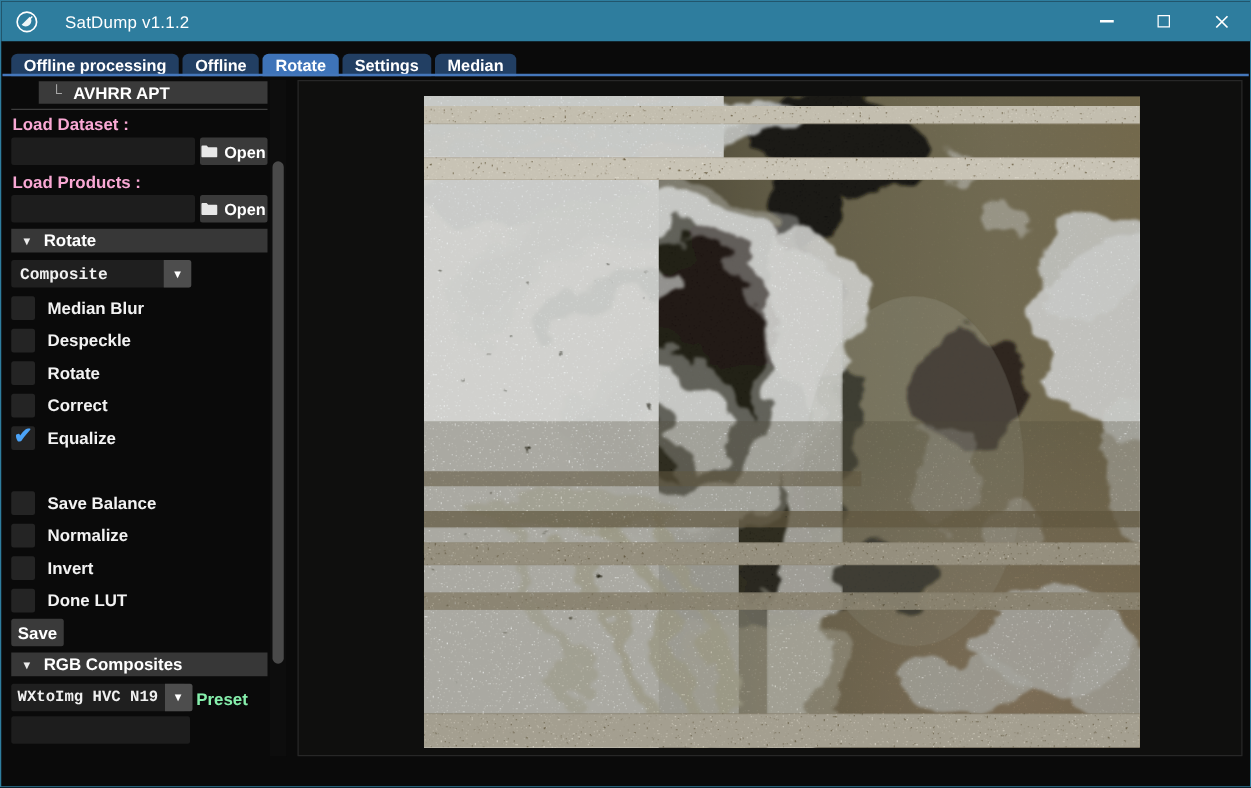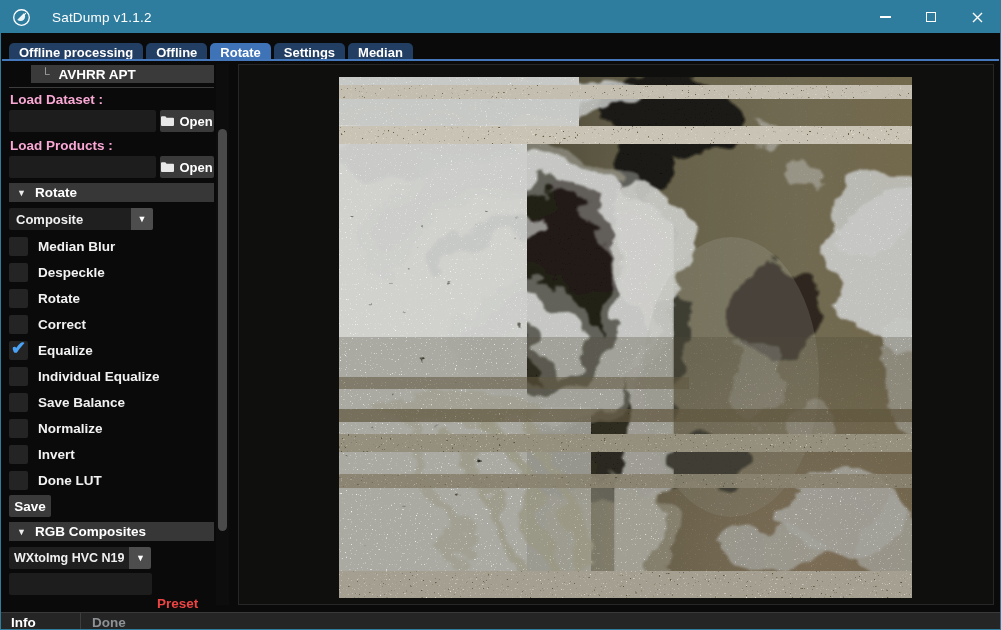--- a/index.html
+++ b/index.html
@@ -40,36 +40,36 @@
   .openbtn{ position:absolute; left:159px; width:54px; height:22px; background:#3a3a3a; border-radius:2px;
             color:#fff; font-size:13px; font-weight:700; display:flex; align-items:center;
             justify-content:center; gap:5px; cursor:default; }
 
   .sechdr{ position:absolute; left:8px; width:205px; height:19px; background:#373737; display:flex;
            align-items:center; color:#fff; font-size:13.5px; font-weight:700; cursor:default; }
   .secarrow{ font-size:9px; margin:0 9px 0 8px; color:#ececec; }
 
   .combo{ position:absolute; left:8px; height:22px; background:#1f1f1f; border-radius:2px;
           display:flex; align-items:center; color:#f0f0f0; font-weight:700; cursor:default; }
-  .combo .cval{ padding:0 7px; flex:1; font-size:13px; white-space:nowrap; }
+  .combo .cval{ padding:0 7px; flex:1; font-size:13px; white-space:nowrap;font-family:Liberation Mono, monospace; }
   .combo .carrow{ width:22px; height:22px; flex:0 0 auto; background:#4d4d4d; border-radius:0 2px 2px 0;
                   display:flex; align-items:center; justify-content:center; font-size:9px; color:#fff; }
   .combo.rgb .cval{ font-size:12.5px; padding:0 5px; }
 
   .cbrow{ position:absolute; left:8px; height:20px; display:flex; align-items:center; cursor:default; }
   .cbbox{ width:19px; height:19px; background:#242424; border-radius:2px; flex:0 0 auto; }
   .cbcheck{ display:none; position:absolute; left:2px; top:-3px; color:var(--checkmark,#4ba3f7);
             font-size:18px; font-weight:700; }
   .cbrow.checked .cbcheck{ display:block; }
   .cblabel{ margin-left:10px; color:#f2f2f2; font-size:13.5px; font-weight:700; white-space:nowrap; }
 
   .savebtn{ position:absolute; left:8px; top:494px; width:42px; height:22px; background:#3a3a3a;
             border-radius:2px; color:#fff; font-weight:700; font-size:13.5px; display:flex;
             align-items:center; justify-content:center; cursor:default; }
-  .preset{ position:absolute; left:156px; top:551px; font-size:13.5px; font-weight:700; color:#ef4444;margin-top:44px; }
+  .preset{ position:absolute; left:156px; top:551px; font-size:13.5px; font-weight:700; color:#86efac; }
 
   .sscroll-track{ position:absolute; left:215px; top:63px; width:13px; height:541px; background:#0d0d0d; }
   .sscroll-thumb{ position:absolute; left:217px; top:128px; width:9px; height:402px;
                   background:#4a4a4a; border-radius:5px; }
 
   
   .viewer{ position:absolute; left:237px; top:63px; width:756px; height:541px;
            background:#0f0f0e; border:1px solid #272727; }
   .sat{ position:absolute; left:100px; top:12px; display:block; }
 
@@ -168,25 +168,20 @@
   <div class="cbrow" style="top:313px">
     <span class="cbbox"></span>
 
     <span class="cblabel">Correct</span>
   </div>
   <div class="cbrow checked" style="top:339px">
     <span class="cbbox"></span>
     <span class="cbcheck">✔</span>
     <span class="cblabel">Equalize</span>
   </div>
-  <div class="cbrow" style="top:365px">
-    <span class="cbbox"></span>
-
-    <span class="cblabel">Individual Equalize</span>
-  </div>
   <div class="cbrow" style="top:391px">
     <span class="cbbox"></span>
 
     <span class="cblabel">Save Balance</span>
   </div>
   <div class="cbrow" style="top:417px">
     <span class="cbbox"></span>
 
     <span class="cblabel">Normalize</span>
   </div>
@@ -333,19 +328,14 @@
         <rect x="0" y="494" width="573" height="27" filter="url(#spD)"></rect>
         <rect x="0" y="494" width="573" height="27" filter="url(#spD)" opacity="0.8"></rect>
         <rect x="0" y="494" width="573" height="27" filter="url(#spL)" opacity="0.9"></rect>
       </g>
 
       <rect x="0" y="260" width="573" height="261" filter="url(#grainD)" opacity="0.45"></rect>
       <rect x="0" y="0" width="573" height="260" filter="url(#grainD)" opacity="0.22"></rect>
     </svg>
   </div>
 
-  <div class="statusbar">
-    <span class="st-info">Info</span>
-    <span class="st-div"></span>
-    <span class="st-done">Done</span>
-  </div>
 
 </div>
 
 </body></html>

